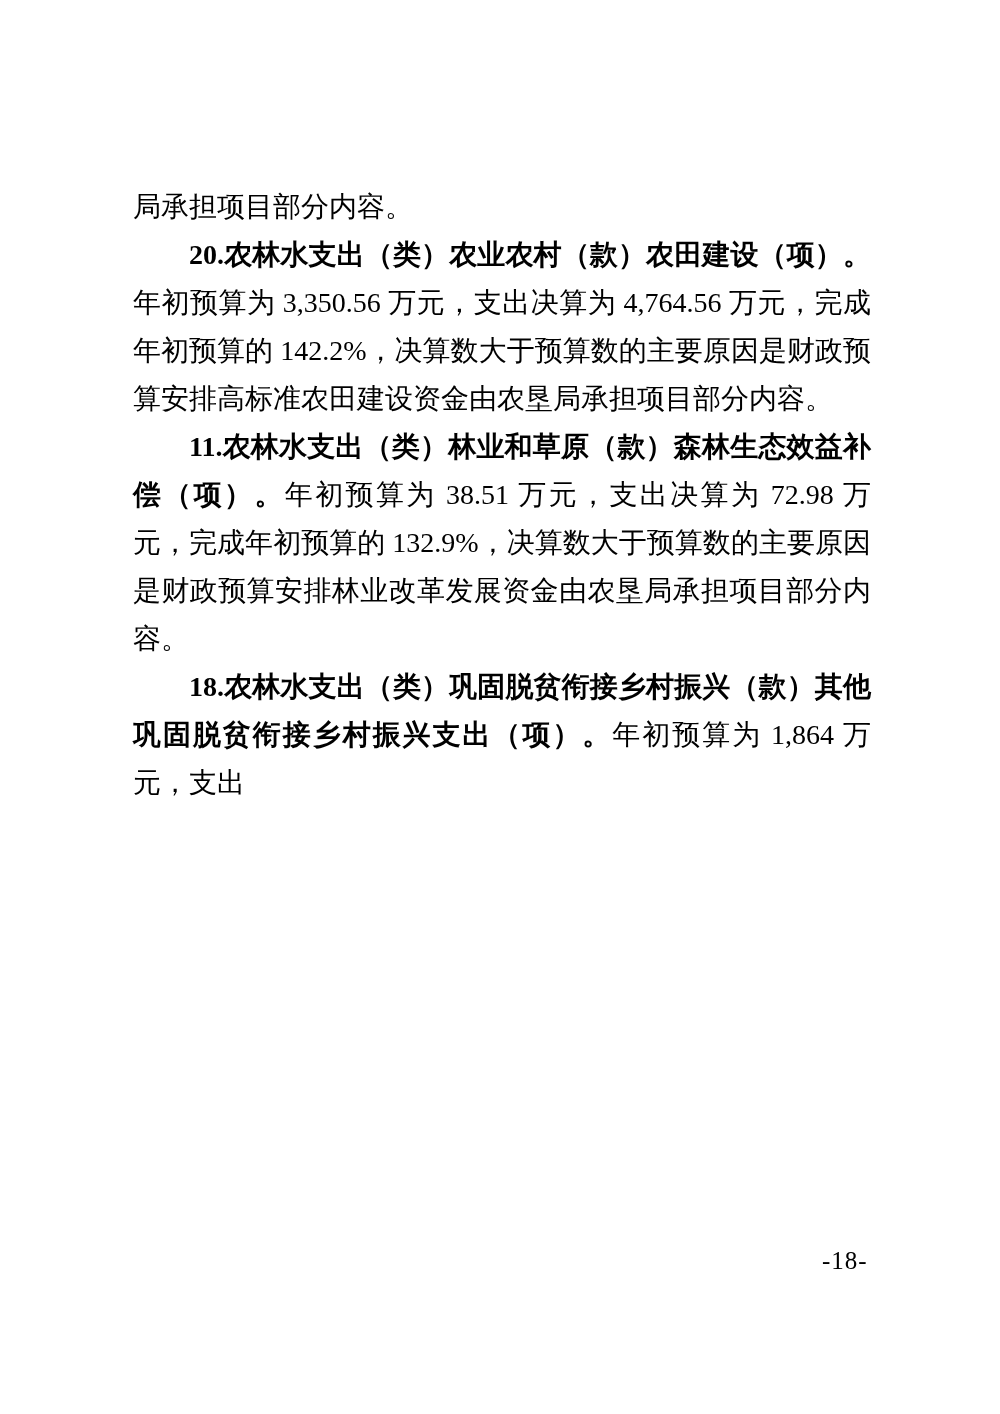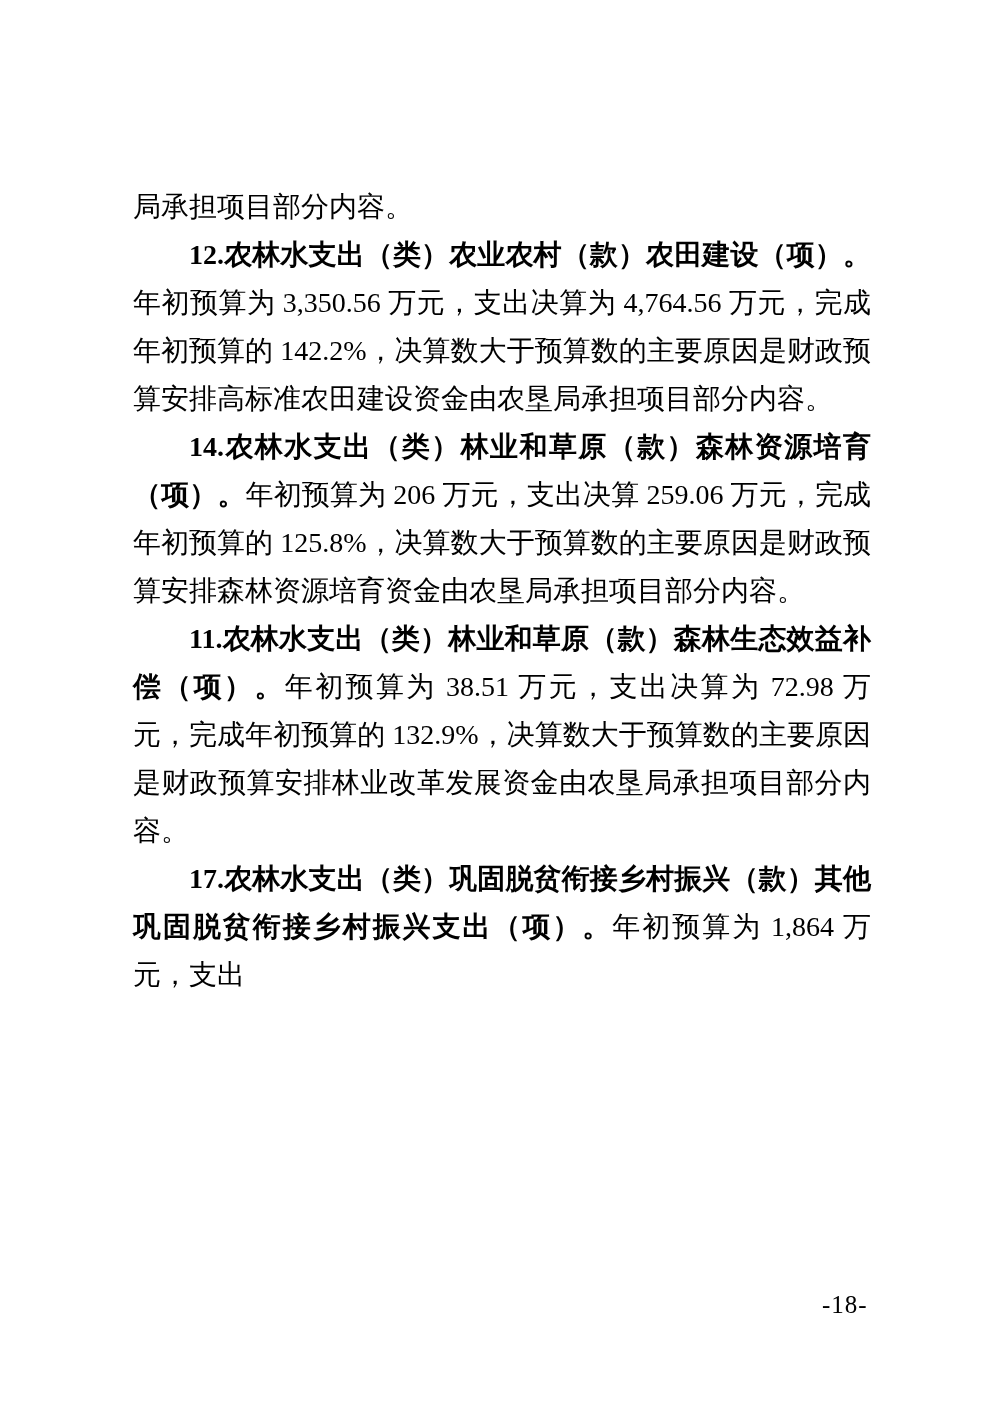--- a/index.html
+++ b/index.html
@@ -38,28 +38,26 @@
     font-weight: 700;
   }
   .page-number {
     position: absolute;
     top: 1246px;
     left: 822px;
     font-size: 25px;
     line-height: 30px;
     letter-spacing: 1px;
     color: #000000;
-    margin-top: 44px;
   }
 </style>
 </head>
 <body>
 
 <div class="page">
   <main class="content" id="paragraphs">
       <p class="para"><span class="seg">局承担项目部分内容。</span></p>
-      <p class="para indent"><span class="seg bold">12.农林水支出（类）农业农村（款）农田建设（项）。</span><span class="seg">年初预算为 3,350.56 万元，支出决算为 4,764.56 万元，完成年初预算的 142.2%，决算数大于预算数的主要原因是财政预算安排高标准农田建设资金由农垦局承担项目部分内容。</span></p>
-      <p class="para indent"><span class="seg bold">14.农林水支出（类）林业和草原（款）森林资源培育（项）。</span><span class="seg">年初预算为 206 万元，支出决算 259.06 万元，完成年初预算的 125.8%，决算数大于预算数的主要原因是财政预算安排森林资源培育资金由农垦局承担项目部分内容。</span></p>
+      <p class="para indent"><span class="seg bold">20.农林水支出（类）农业农村（款）农田建设（项）。</span><span class="seg">年初预算为 3,350.56 万元，支出决算为 4,764.56 万元，完成年初预算的 142.2%，决算数大于预算数的主要原因是财政预算安排高标准农田建设资金由农垦局承担项目部分内容。</span></p>
       <p class="para indent"><span class="seg bold">11.农林水支出（类）林业和草原（款）森林生态效益补偿（项）。</span><span class="seg">年初预算为 38.51 万元，支出决算为 72.98 万元，完成年初预算的 132.9%，决算数大于预算数的主要原因是财政预算安排林业改革发展资金由农垦局承担项目部分内容。</span></p>
-      <p class="para indent"><span class="seg bold">17.农林水支出（类）巩固脱贫衔接乡村振兴（款）其他巩固脱贫衔接乡村振兴支出（项）。</span><span class="seg">年初预算为 1,864 万元，支出</span></p>
+      <p class="para indent"><span class="seg bold">18.农林水支出（类）巩固脱贫衔接乡村振兴（款）其他巩固脱贫衔接乡村振兴支出（项）。</span><span class="seg">年初预算为 1,864 万元，支出</span></p>
     </main>
   <div class="page-number">-18-</div>
 </div>
 
 </body></html>

